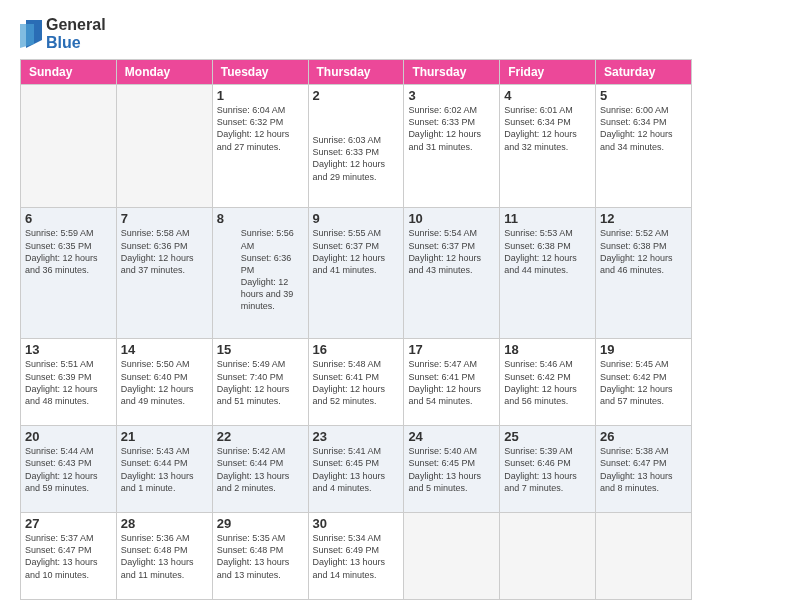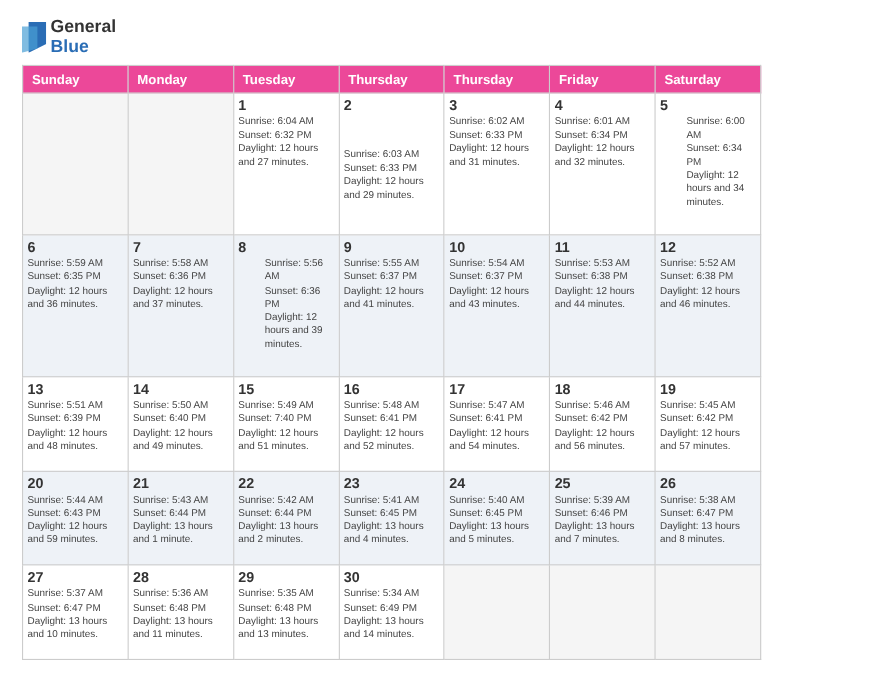--- a/index.html
+++ b/index.html
@@ -153,21 +153,21 @@
 Daylight: 12 hours and 31 minutes.</div>
           </td>
           <td>
             <span class="day-num">4</span>
             <div class="day-info" style="white-space: pre-line;">Sunrise: 6:01 AM
 Sunset: 6:34 PM
 Daylight: 12 hours and 32 minutes.</div>
           </td>
           <td>
             <span class="day-num">5</span>
-            <div class="day-info" style="white-space: pre-line; margin-left: 24px;">Sunrise: 6:00 AM
+            <div class="day-info" style="white-space: pre-line;">Sunrise: 6:00 AM
 Sunset: 6:34 PM
 Daylight: 12 hours and 34 minutes.</div>
           </td>
         </tr>
         <tr class="row-shaded">
           <td>
             <span class="day-num">6</span>
             <div class="day-info" style="white-space: pre-line;">Sunrise: 5:59 AM
 Sunset: 6:35 PM
 Daylight: 12 hours and 36 minutes.</div>

